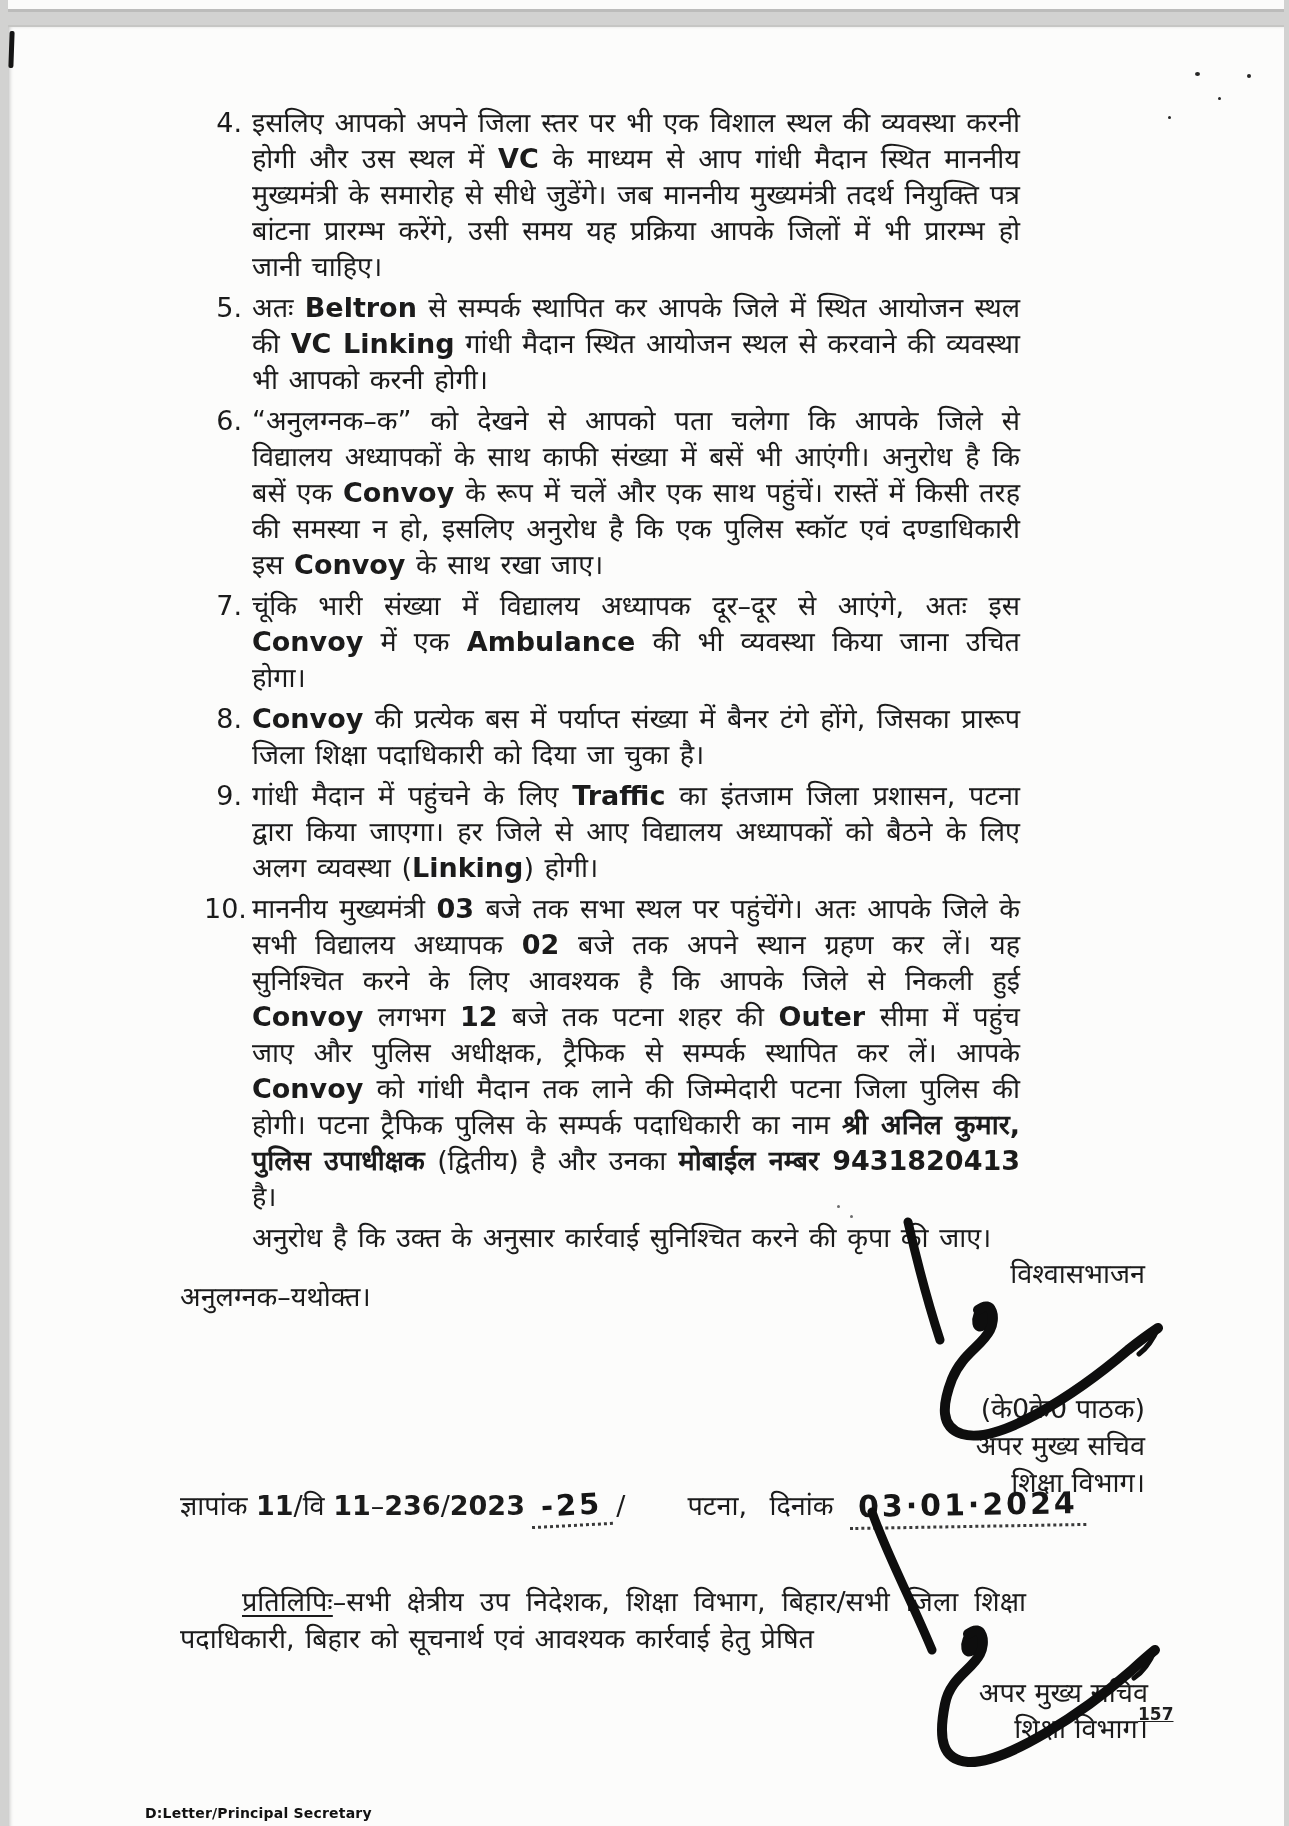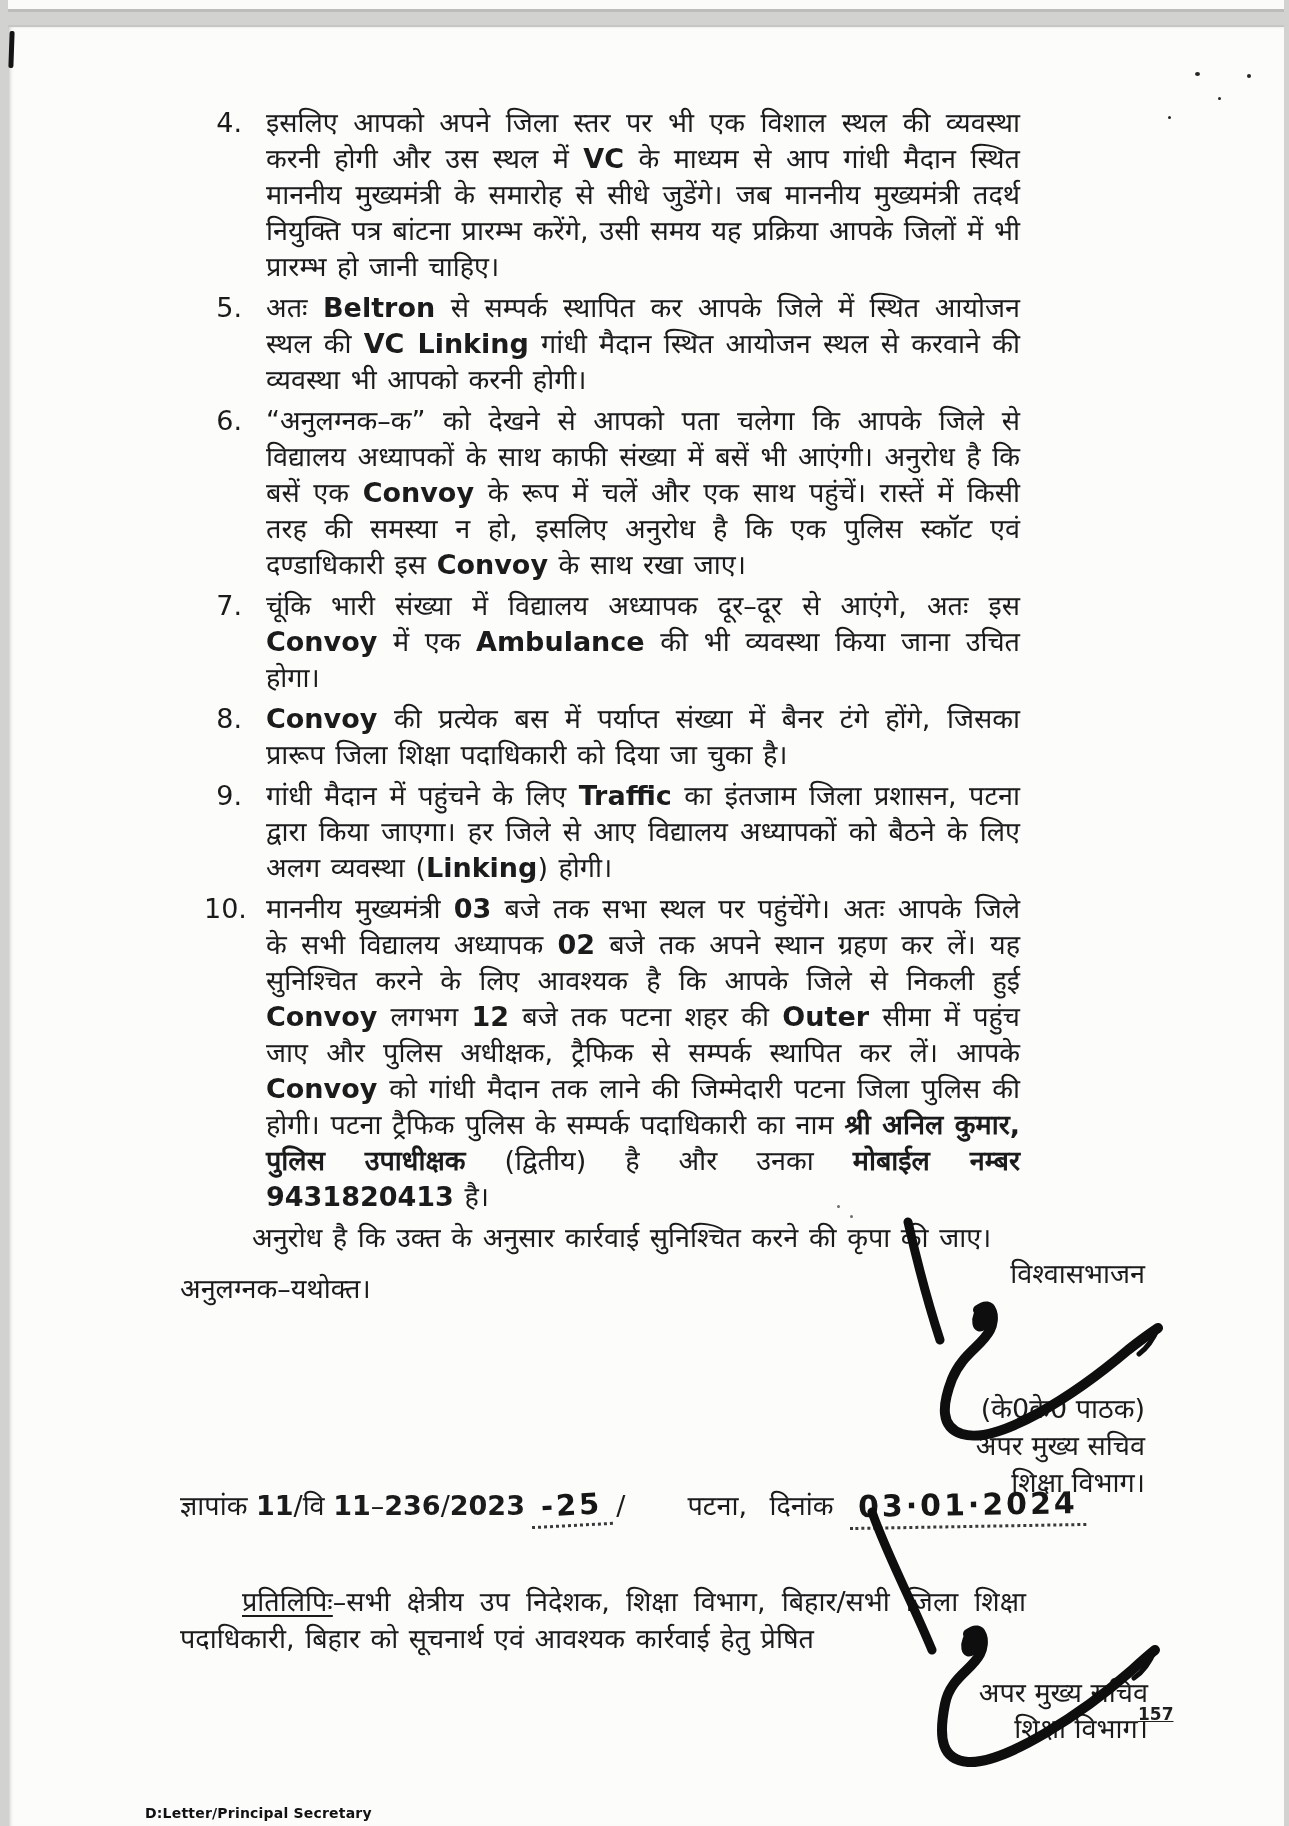--- a/index.html
+++ b/index.html
@@ -22,25 +22,25 @@
     position:absolute; left:1px; top:4px; width:5px; height:37px;
     background:#151515; border-radius:2px; transform:rotate(2deg);
   }
   .speck { position:absolute; background:#262626; border-radius:50%; }
   .content {
     position:absolute; left:172px; top:78px; width:840px;
     font-size:27px; line-height:36px; word-spacing:2px;
   }
   .li { display:flex; margin-bottom:5px; padding-left:24px; }
   .num { flex:none; width:38px; text-align:right; }
-  .txt { flex:1; margin-left:24px; text-align:justify; text-align-last:left; }
+  .txt { flex:1; margin-left:10px; text-align:justify; text-align-last:left; }
   .bold-dev { font-weight:bold; }
   b { font-weight:bold; }
   .request { margin-left:72px; margin-top:1px; }
-  .attach { margin-top:15px; }
+  .attach { margin-top:23px; }
   .right-block { position:absolute; left:905px; width:232px; text-align:right;
                  font-size:27px; line-height:37px; }
   .salutation-1 { top:1228px; }
   .signatory-1 { top:1363px; }
   .signatory-2 { top:1648px; left:908px; line-height:36px; }
   .memo-row {
     position:absolute; left:172px; top:1460px; font-size:27px;
     white-space:nowrap; line-height:36px;
   }
   .hand {

